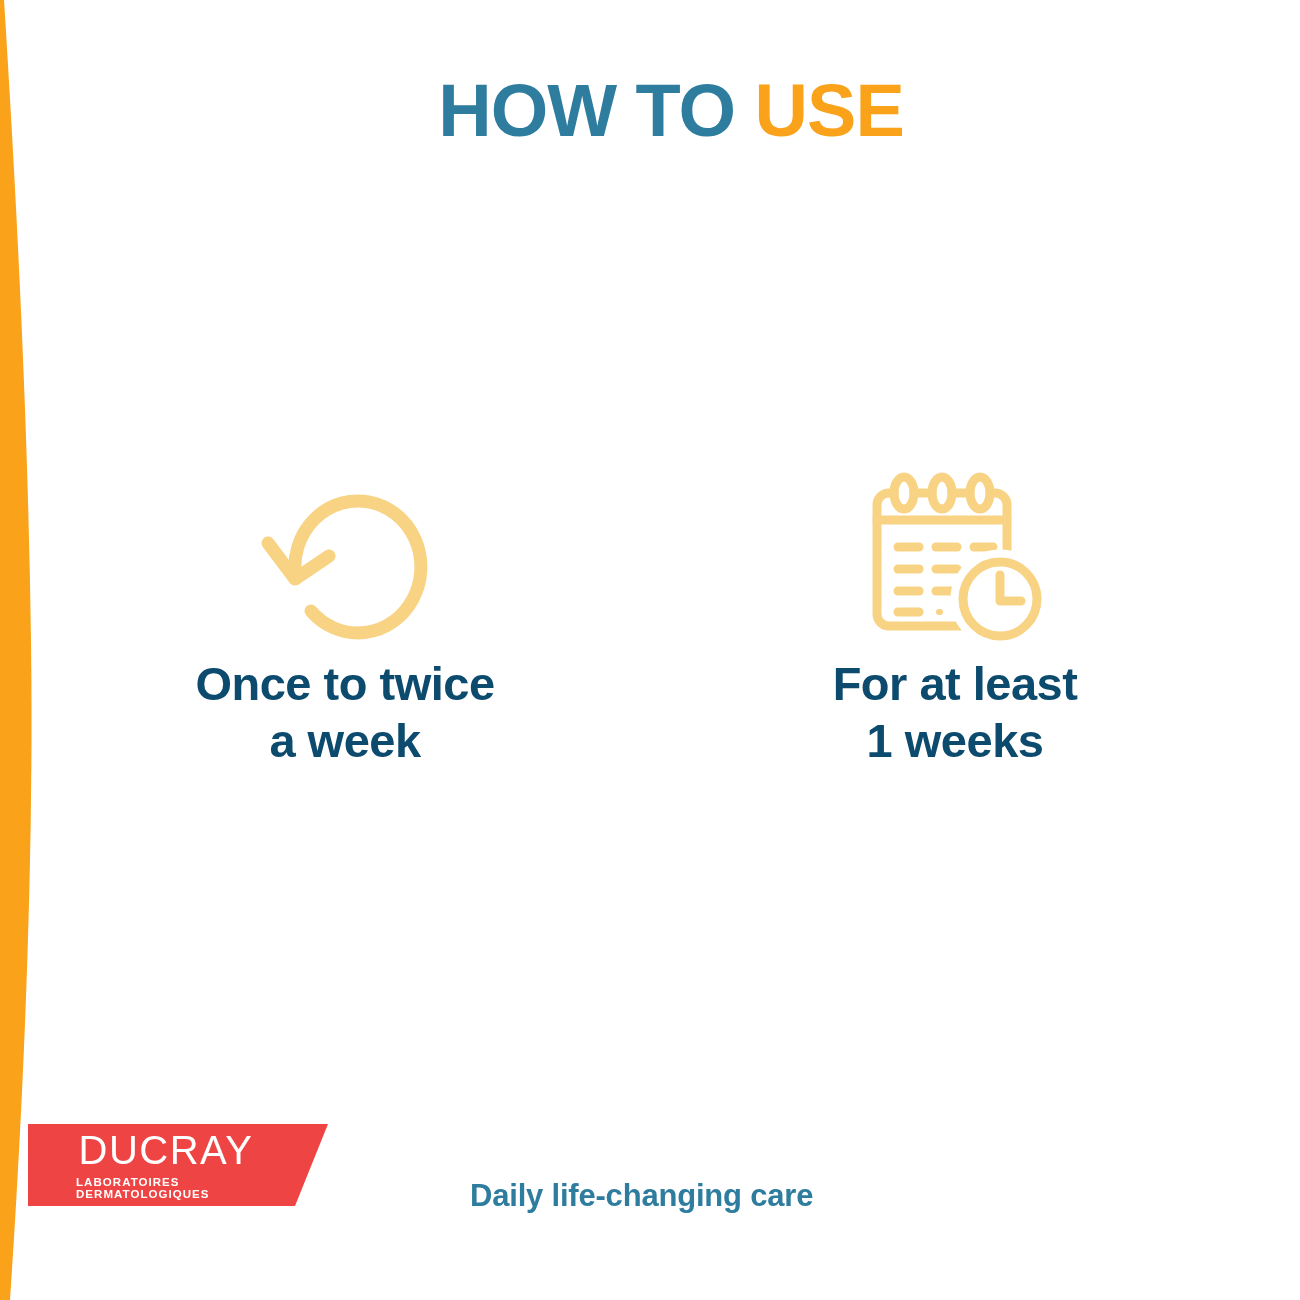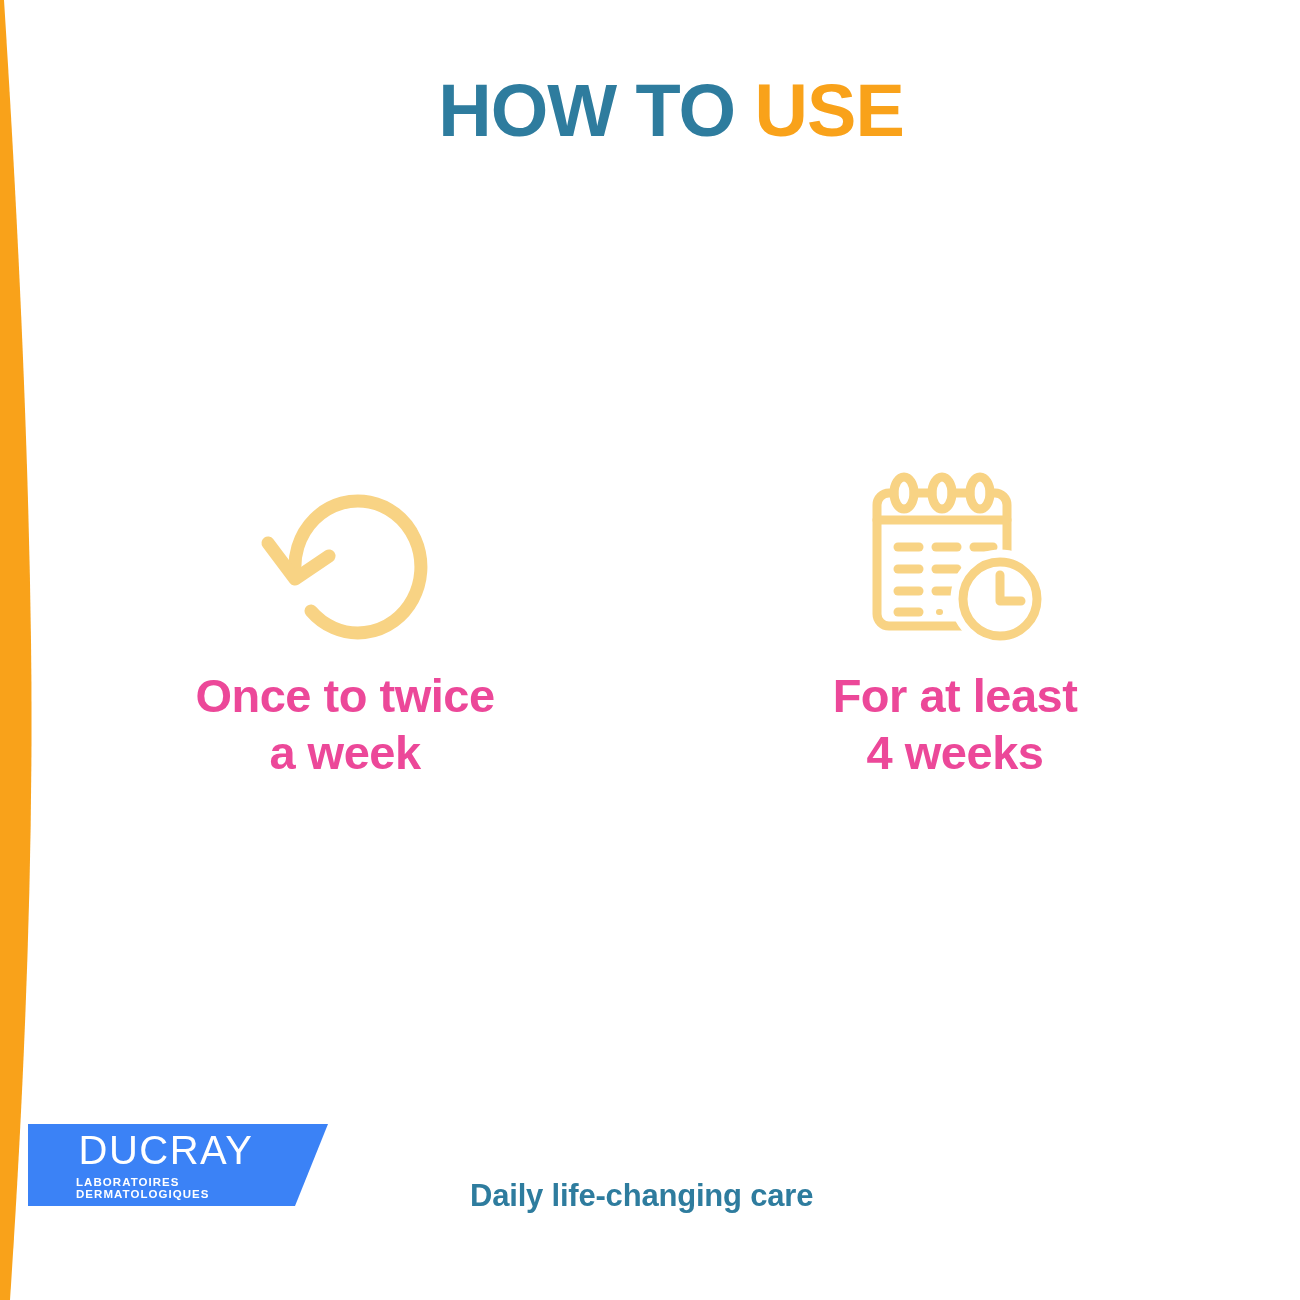--- a/index.html
+++ b/index.html
@@ -64,38 +64,38 @@
     flex-direction: column;
     align-items: center;
   }
   .step-icon {
     height: 175px;
     display: flex;
     align-items: center;
     justify-content: center;
   }
   .step-label {
-    margin-top: 22px;
+    margin-top: 10px;
     text-align: center;
-    color: #ec4899;
+    color: #0c4a6e;
     font-size: 47px;
     font-weight: 700;
     line-height: 1.22;
     letter-spacing: -0.5px;
     white-space: pre-line;
   }
 
   
   .brand-banner {
     position: absolute;
     left: 28px;
     top: 1124px;
     width: 300px;
     height: 82px;
-    background: #3b82f6;
+    background: #ef4444;
     clip-path: polygon(0 0, 100% 0, 89% 100%, 0 100%);
     display: flex;
     flex-direction: column;
     align-items: center;
     justify-content: center;
     padding-right: 24px;
     box-sizing: border-box;
   }
   .brand-name {
     color: #ffffff;
@@ -187,21 +187,21 @@
           </g>
 
           <circle cx="137" cy="129" r="44" fill="#FFFFFF" stroke="#FFFFFF" stroke-width="11"></circle>
           <g fill="none" stroke="#F8D384" stroke-width="9" stroke-linecap="round" stroke-linejoin="round">
             <circle cx="137" cy="129" r="37"></circle>
             <polyline points="137,105 137,131 158,131"></polyline>
           </g>
         </svg>
       </div>
       <div class="step-label">For at least
-4 weeks</div>
+1 weeks</div>
     </div>
 
   </div>
 
   <div class="brand-banner">
     <div class="brand-name">DUCRAY</div>
     <div class="brand-sub">LABORATOIRES DERMATOLOGIQUES</div>
   </div>
 
   <div class="tagline">Daily life-changing care</div>

